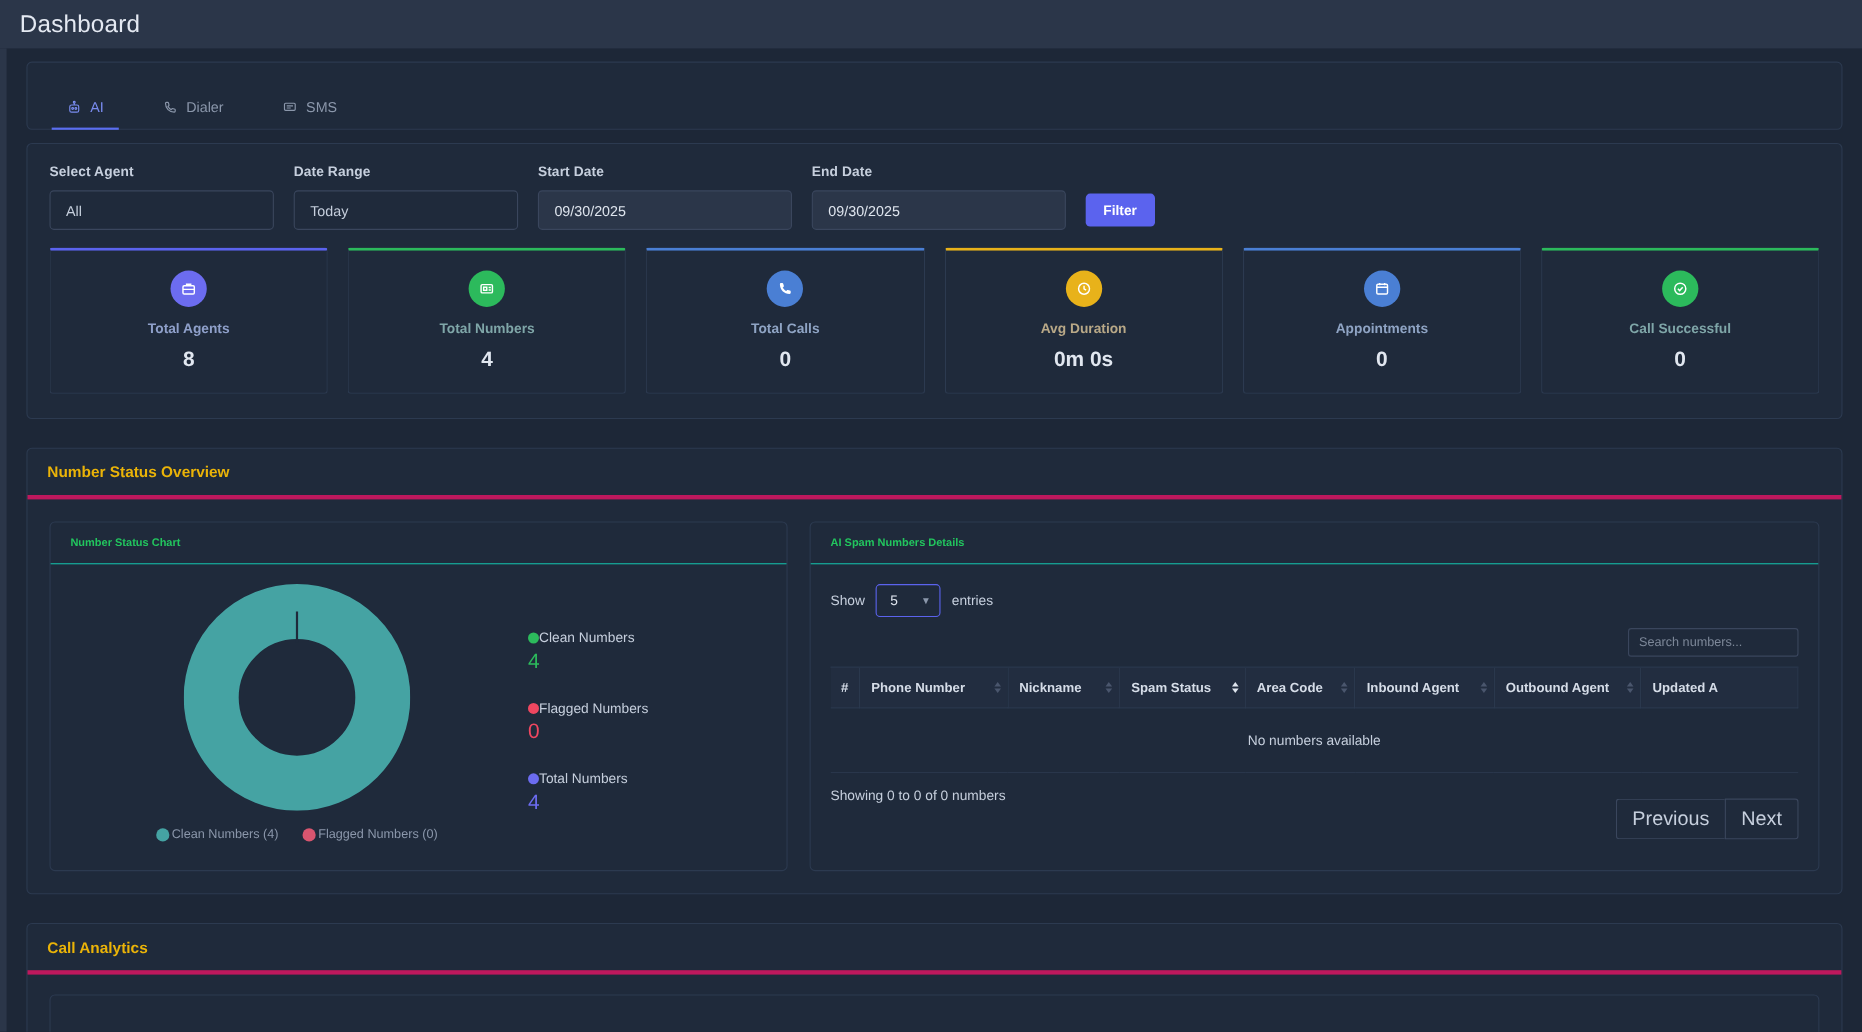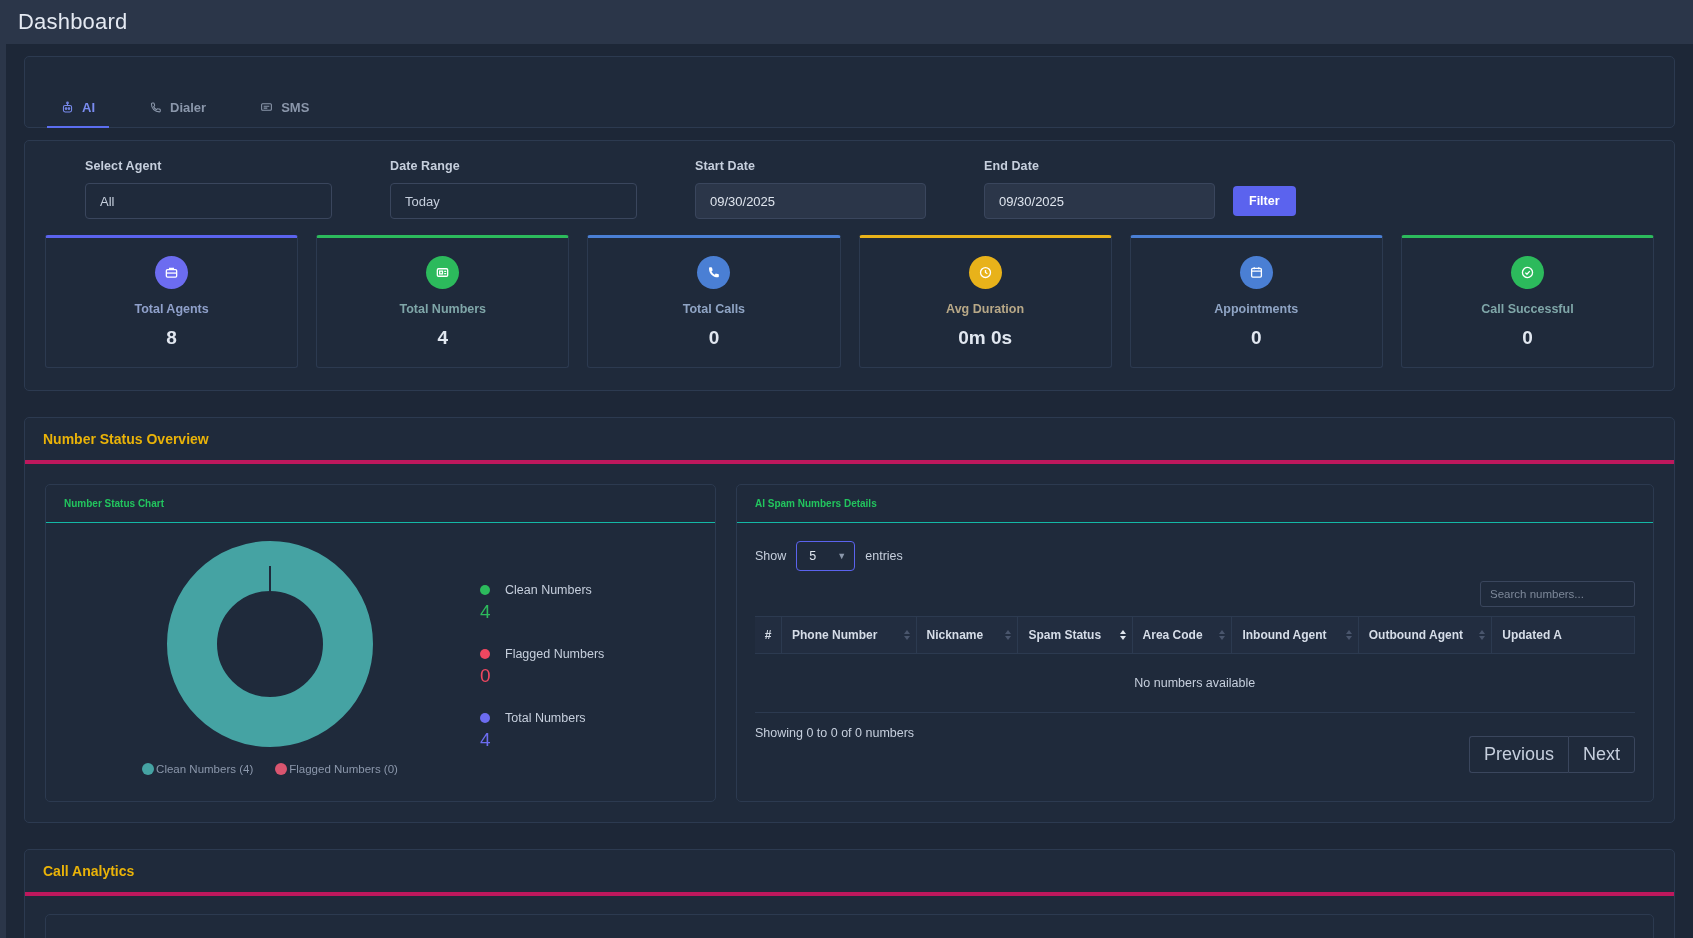--- a/index.html
+++ b/index.html
@@ -30,51 +30,51 @@
     background: #2b3649;
   }
 
   
   .content { padding: 12px 18px 0 24px; }
   .card {
     background: #1f2a3b;
     border: 1px solid #2c3a50;
     border-radius: 5px;
   }
-  .tabs-card { height: 72px; display: flex; align-items: flex-end; padding-left: 22px; font-weight: bold; }
+  .tabs-card { height: 62px; display: flex; align-items: flex-end; padding-left: 22px; }
   .tabs { display: flex; gap: 26px; }
   .tab {
     display: flex; align-items: center; gap: 8px;
     padding: 8px 14px 11px 14px;
     font-size: 13px;
     color: #8b97ab;
     cursor: pointer;
     border-bottom: 2px solid transparent;
     position: relative; top: 1px;
   }
   .tab.active { color: #7a8cf0; border-bottom-color: #5b6ef0; }
   .tab .ic { display: inline-flex; width: 13px; height: 13px; }
   .tab svg { width: 13px; height: 13px; }
 
   
   .filters-card { margin-top: 12px; padding: 18px 20px 22px 20px; }
   .filter-row { display: flex; align-items: flex-end; gap: 18px; }
-  .field { display: flex; flex-direction: column; margin-left: 40px; }
+  .field { display: flex; flex-direction: column; }
   .field-label {
     color: #c6cfdd; font-size: 12.5px; font-weight: 700;
     margin-bottom: 10px; letter-spacing: .1px;
   }
   .input-box {
     height: 36px; border-radius: 4px;
     display: flex; align-items: center;
     padding: 0 14px;
     font-size: 13px;
     border: 1px solid #3a465d;
   }
-  .select-box { background: #1f2a3b; color: #c6cfdd; width: 247px; }
+  .select-box { background: #1f2a3b; color: #c6cfdd; width: 204px; }
   .date-box { background: #2b3649; color: #dfe5ee; width: 231px; }
   .filter-btn {
     height: 30px; padding: 0 16px;
     background: #5b63ee; color: #ffffff;
     font-size: 12.5px; font-weight: 700;
     border: none; border-radius: 4px;
     cursor: pointer; margin-bottom: 3px;
   }
 
   
@@ -117,21 +117,21 @@
   .donut-wrap { width: 420px; display: flex; flex-direction: column; align-items: center; }
   .donut { position: relative; width: 206px; height: 206px; }
   .donut svg { display: block; }
   .donut-legend { display: flex; gap: 22px; margin-top: 16px; align-items: center; }
   .dl-item { display: flex; align-items: center; gap: 2px; }
   .dl-dot { width: 12px; height: 12px; border-radius: 50%; }
   .dl-text { color: #8b97ab; font-size: 11.5px; }
 
   .side-legend { flex: 1; padding-top: 42px; }
   .sl-row { margin-bottom: 24px; }
-  .sl-head { display: flex; align-items: center; gap: 15px; }
+  .sl-head { display: flex; align-items: center; gap: 0; }
   .sl-dot { width: 10px; height: 10px; border-radius: 50%; }
   .sl-label { color: #c6cfdd; font-size: 12.5px; }
   .sl-val { font-size: 19px; font-weight: 400; margin-top: 4px; margin-left: 0px; }
 
   
   .table-body { padding: 18px 18px 22px 18px; }
   .tbl-top { display: flex; align-items: center; }
   .show-label { color: #c6cfdd; font-size: 12.5px; margin-right: 10px; text-align: right; }
   .entries-select {
     height: 30px; width: 59px;

